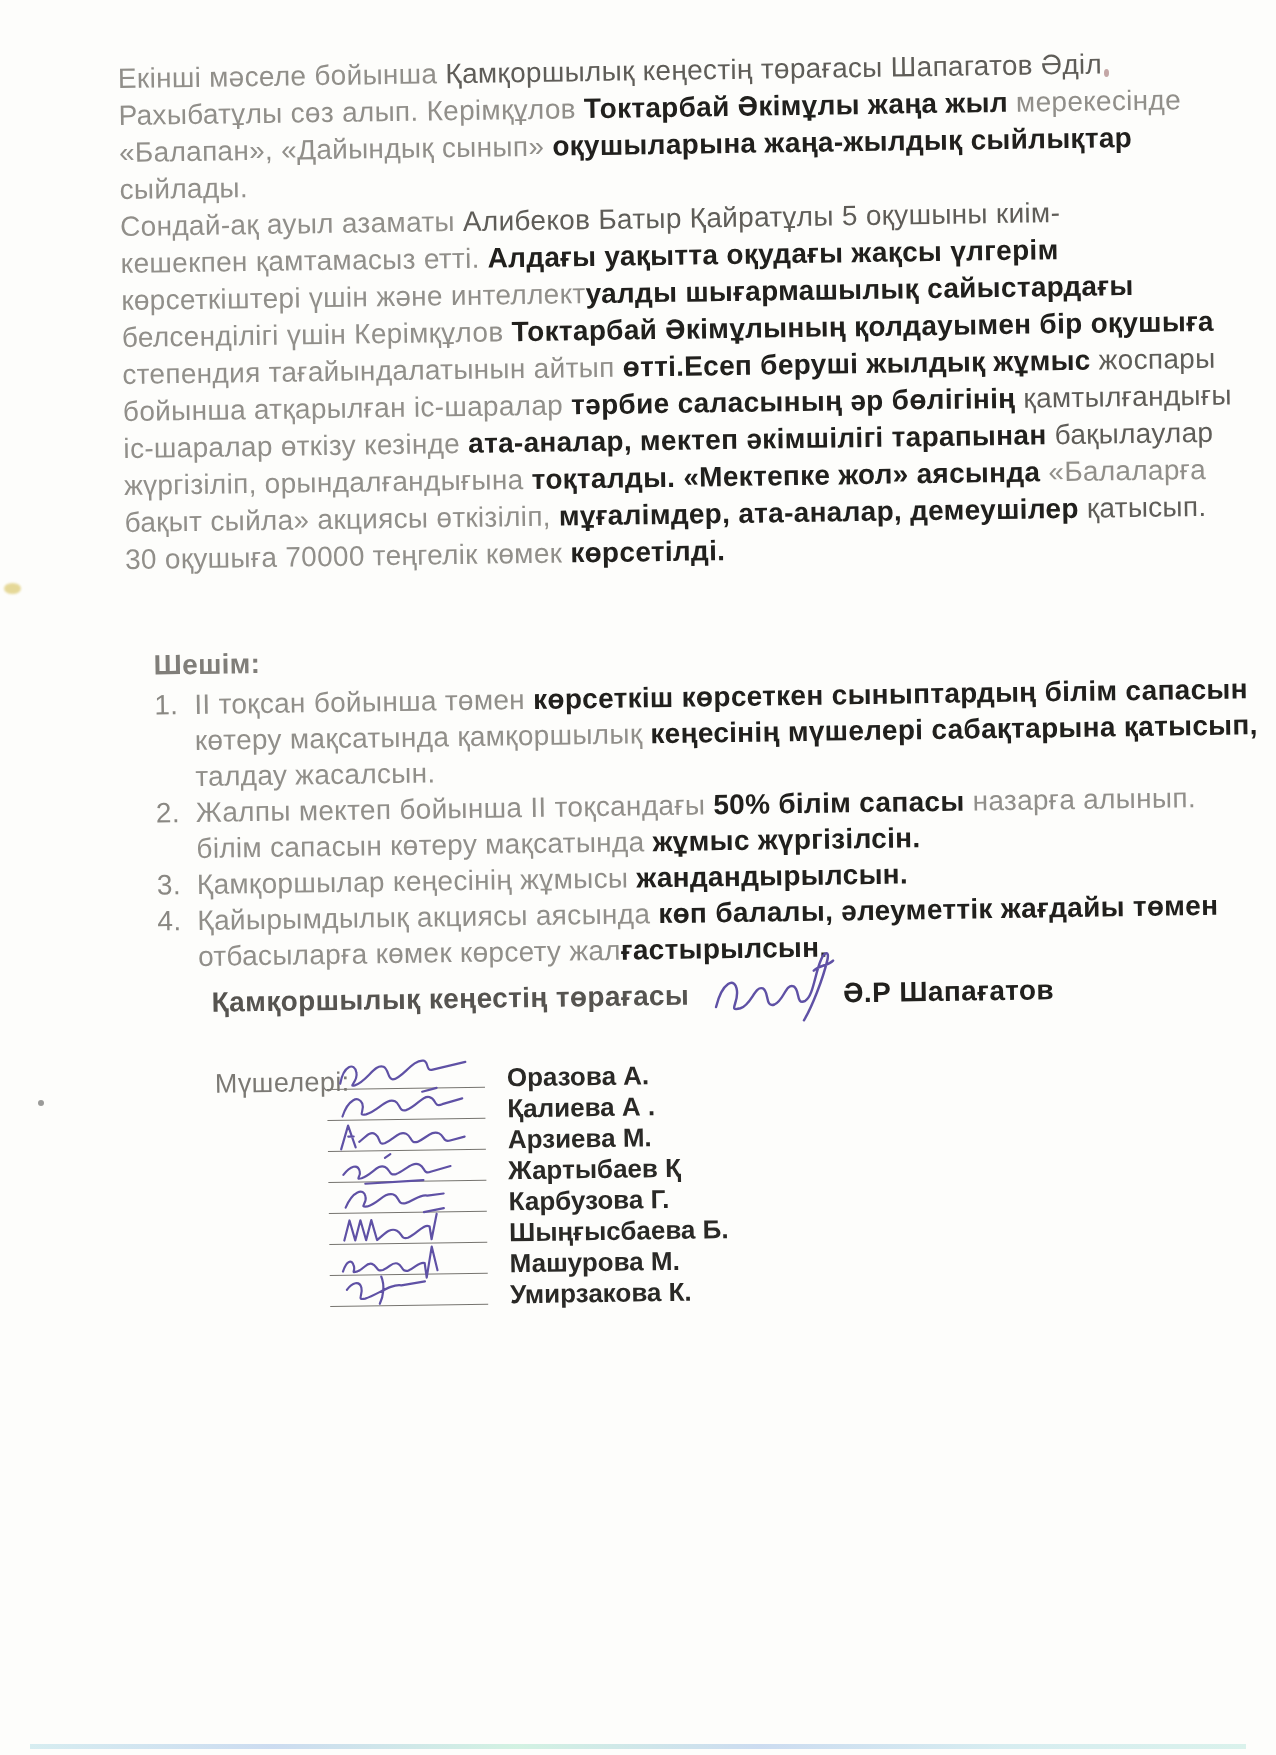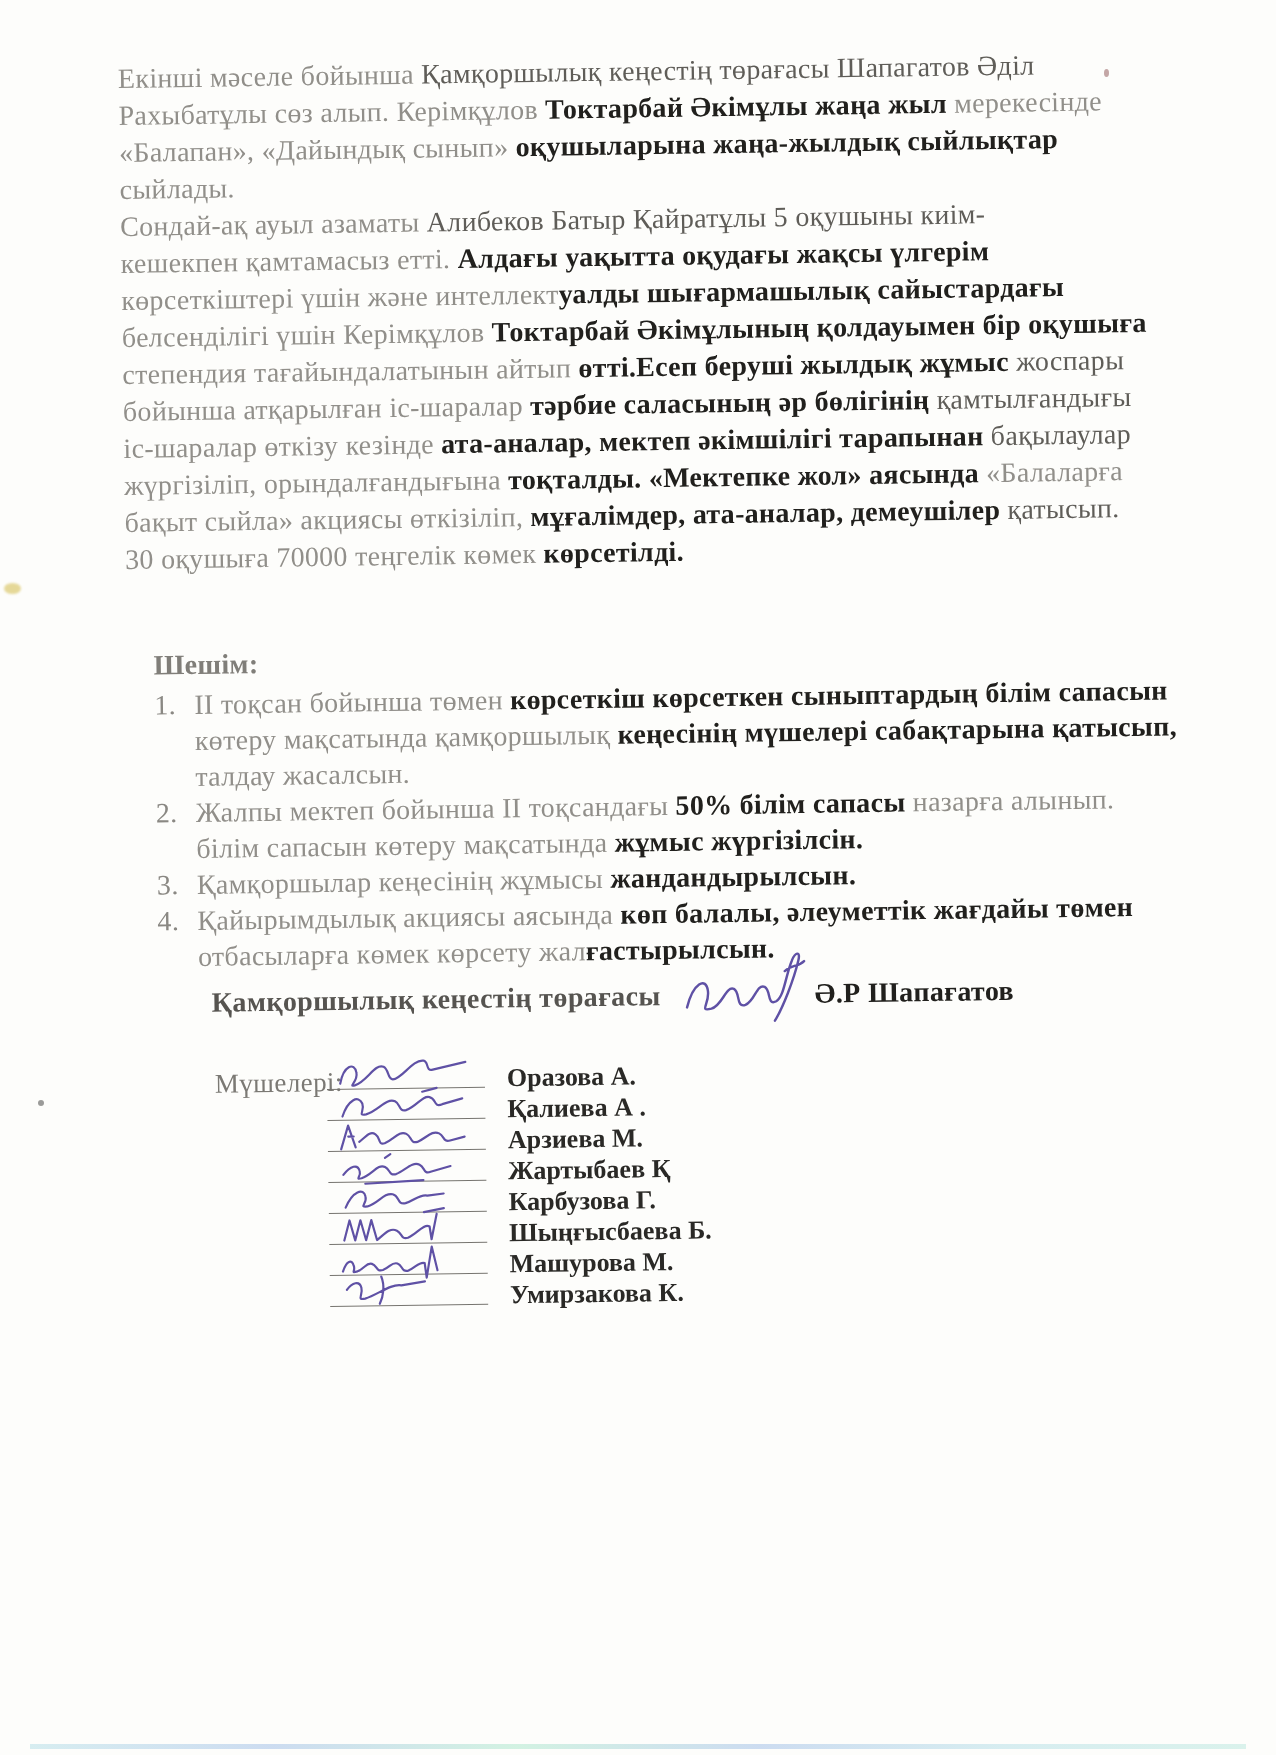--- a/index.html
+++ b/index.html
@@ -2,21 +2,21 @@
 <html><head>
 <meta charset="utf-8">
 <style>
   html,body{margin:0;padding:0;background:#e8e8e8;}
   .page{
     position:relative;
     width:1276px;height:1755px;
     margin:0 auto;
     background:#fdfdfb;
     overflow:hidden;
-    font-family:Liberation Serif, serif;
+    font-family:Liberation Sans, sans-serif;
   }
   .content{
     position:absolute;left:0;top:0;width:1276px;height:1755px;
     transform:rotate(-0.85deg);
     transform-origin:120px 80px;
   }
   .tline{white-space:nowrap;}
   .t-f{color:#918f8a;}
   .t-m{color:#5f5d58;}
   .t-d{color:#21201d;font-weight:600;}

